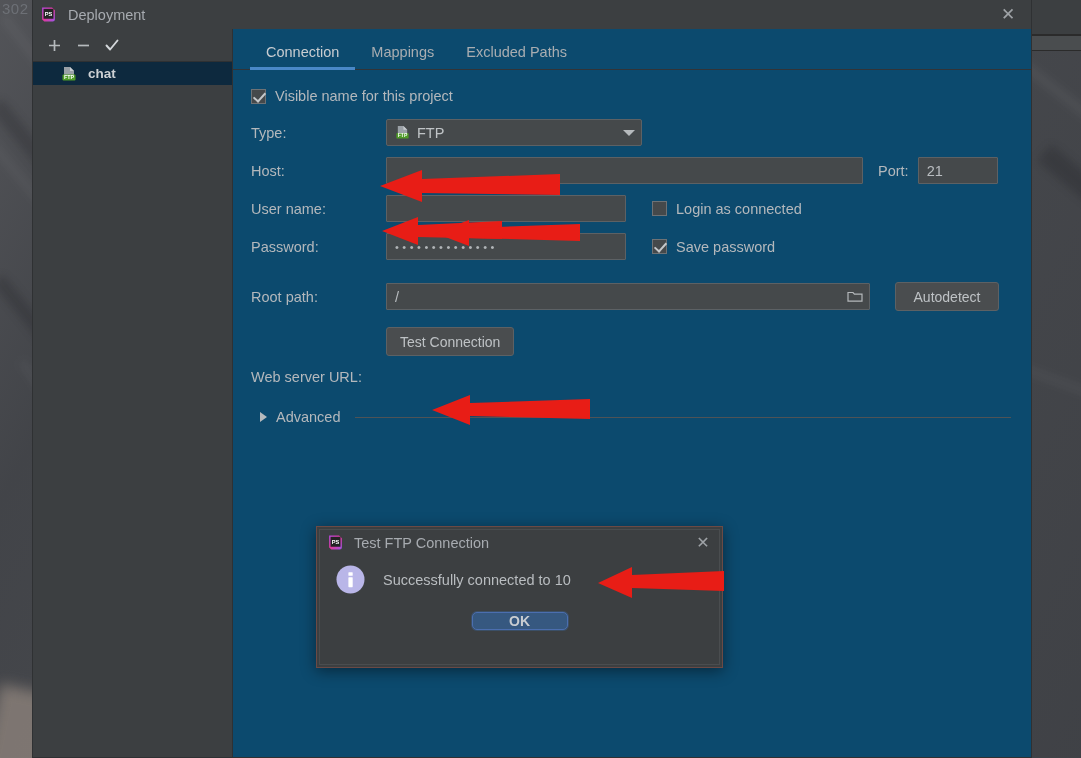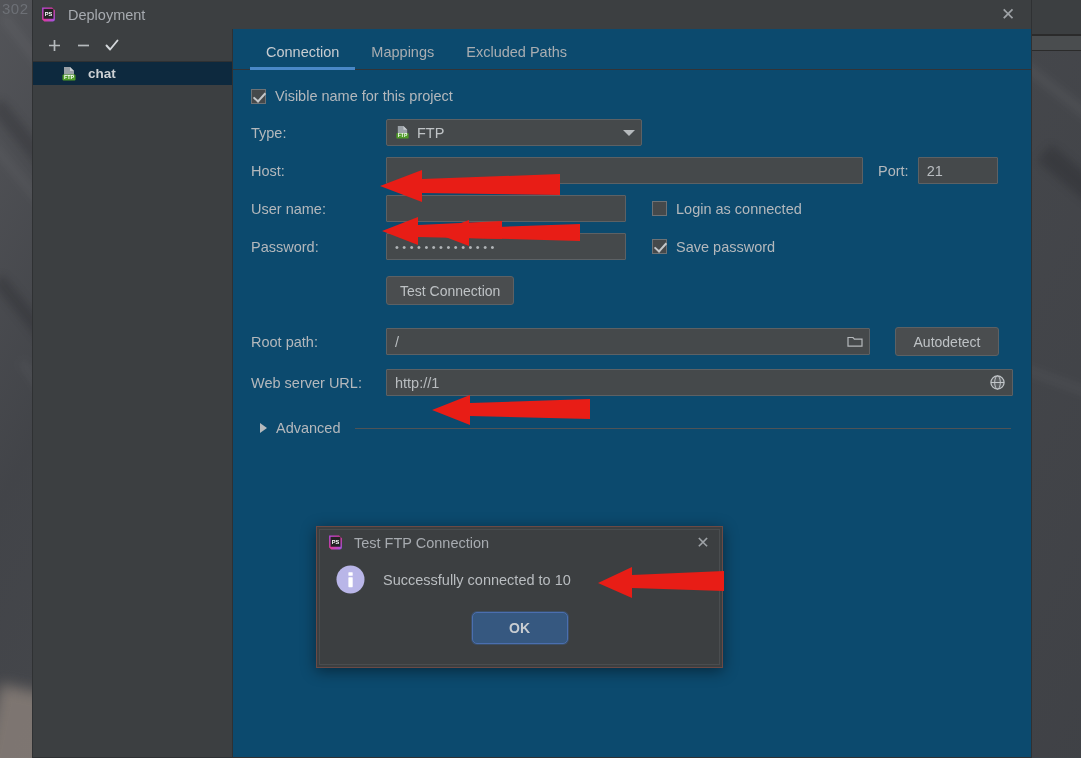--- a/index.html
+++ b/index.html
@@ -287,21 +287,21 @@
   .td-msgrow {
     display: flex; align-items: center;
     padding: 6px 18px 0 18px;
     gap: 17px;
     flex: 0 0 auto;
   }
   .info-icon { width: 31px; height: 31px; flex: 0 0 auto; }
   .td-msg { font-size: 14.5px; color: #b9bdc0; white-space: nowrap; overflow: hidden; }
   .td-btnrow { display: flex; justify-content: center; margin-top: 17px; }
   .ok-btn {
-    width: 96px; height: 32px;
+    width: 96px; height: 18px;
     background: #365880;
     border: 1px solid #4b6eaf;
     border-radius: 5px;
     box-shadow: 0 0 0 1px #3b4f66;
     color: #c9cdd1;
     font-size: 14px; font-weight: bold;
     display: flex; align-items: center; justify-content: center;
   }
 
   
@@ -435,50 +435,40 @@
 
         <div class="row" style="margin-top:11px;">
           <span class="row-label">Password:</span>
           <div class="tf pass">••••••••••••••</div>
           <div class="side-chk">
             <span class="chk checked"></span>
             <span class="chk-label">Save password</span>
           </div>
         </div>
 
-        <div class="row" style="margin-top:16px;">
-          <span class="row-label"></span>
-          <div class="btn">Test Connection</div>
-        </div>
-
         <div class="row" style="margin-top:22px;">
           <span class="row-label">Root path:</span>
           <div class="tf rootp">
             <span>/</span>
             <span class="folder-icon">
               <svg viewBox="0 0 16 13" width="16" height="13">
                 <path d="M1 2.5h5l1.4 1.6H15v7H1z" fill="none" stroke="#b4b8bb" stroke-width="1.2"></path>
               </svg>
             </span>
           </div>
           <div class="btn" style="margin-left:25px;">Autodetect</div>
         </div>
 
+        <div class="row" style="margin-top:16px;">
+          <span class="row-label"></span>
+          <div class="btn">Test Connection</div>
+        </div>
+
         <div class="row" style="margin-top:13px;">
           <span class="row-label">Web server URL:</span>
-          <div class="tf weburl">
-            <span>http://1</span>
-            <span class="globe-icon">
-              <svg viewBox="0 0 17 17" width="17" height="17">
-                <circle cx="8.5" cy="8.5" r="6.6" fill="#5a5e61" stroke="#c2c6c9" stroke-width="1.2"></circle>
-                <ellipse cx="8.5" cy="8.5" rx="2.8" ry="6.6" fill="none" stroke="#c2c6c9" stroke-width="1"></ellipse>
-                <path d="M2 8.5h13" stroke="#c2c6c9" stroke-width="1"></path>
-              </svg>
-            </span>
-          </div>
         </div>
 
         <div class="advanced-row">
           <span class="tri"></span>
           <span class="advanced-label">Advanced</span>
           <span class="adv-line"></span>
         </div>
 
       </div>
     </div>

